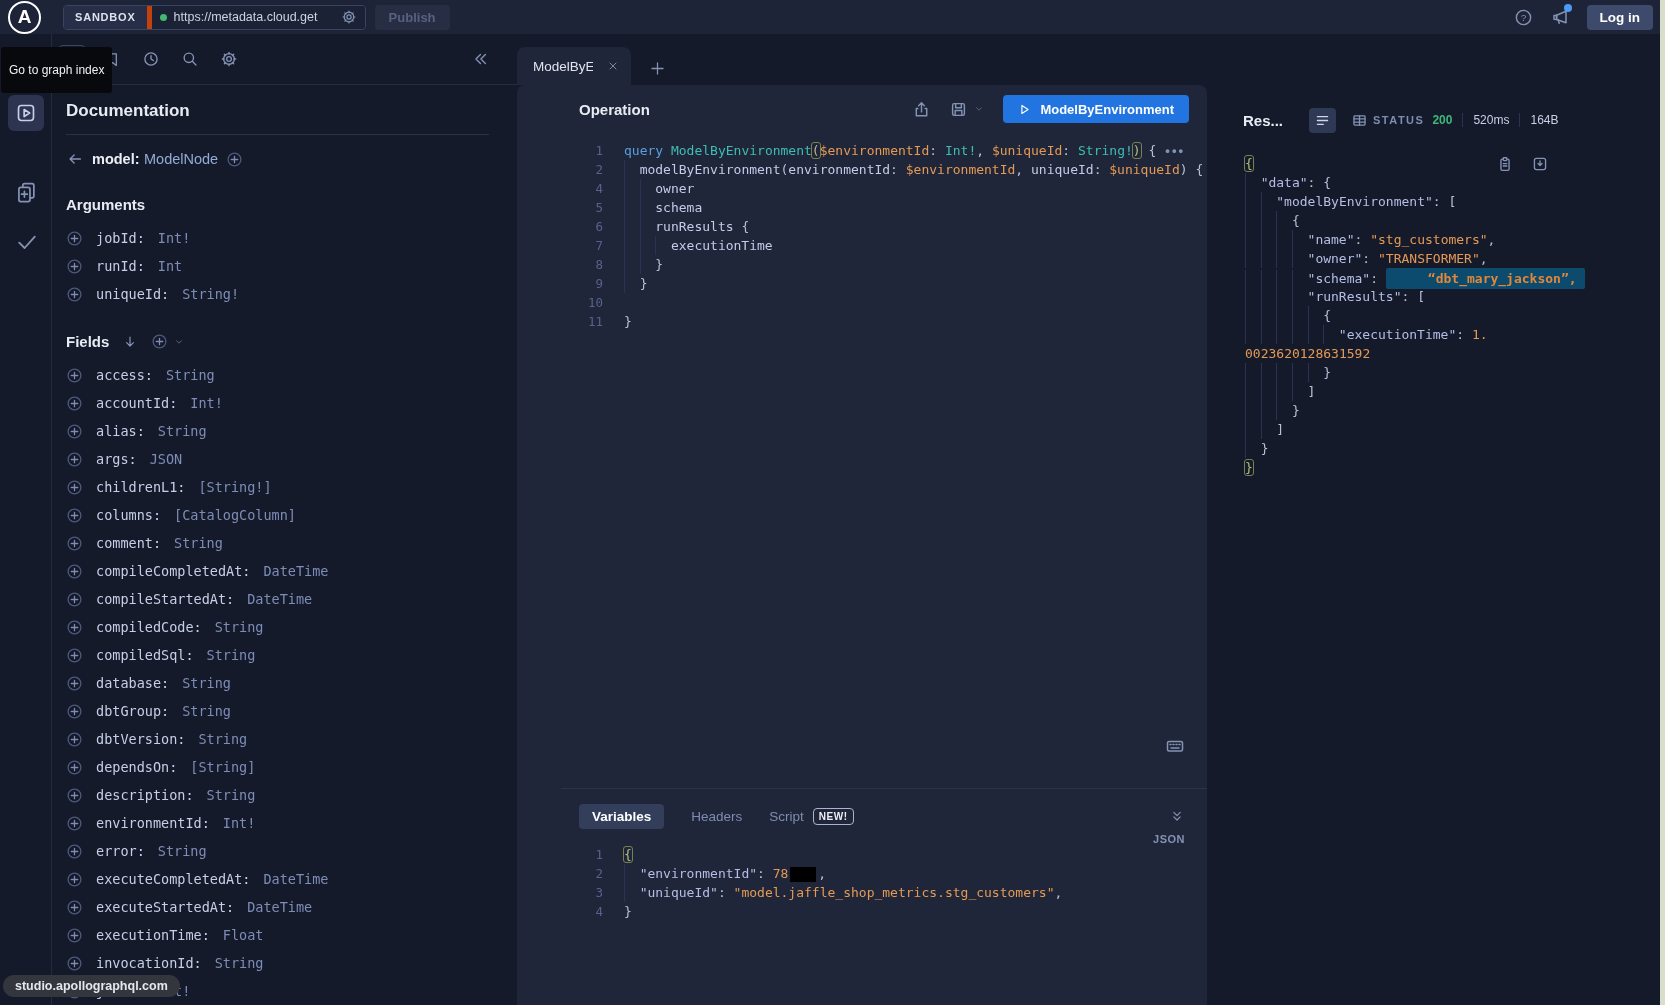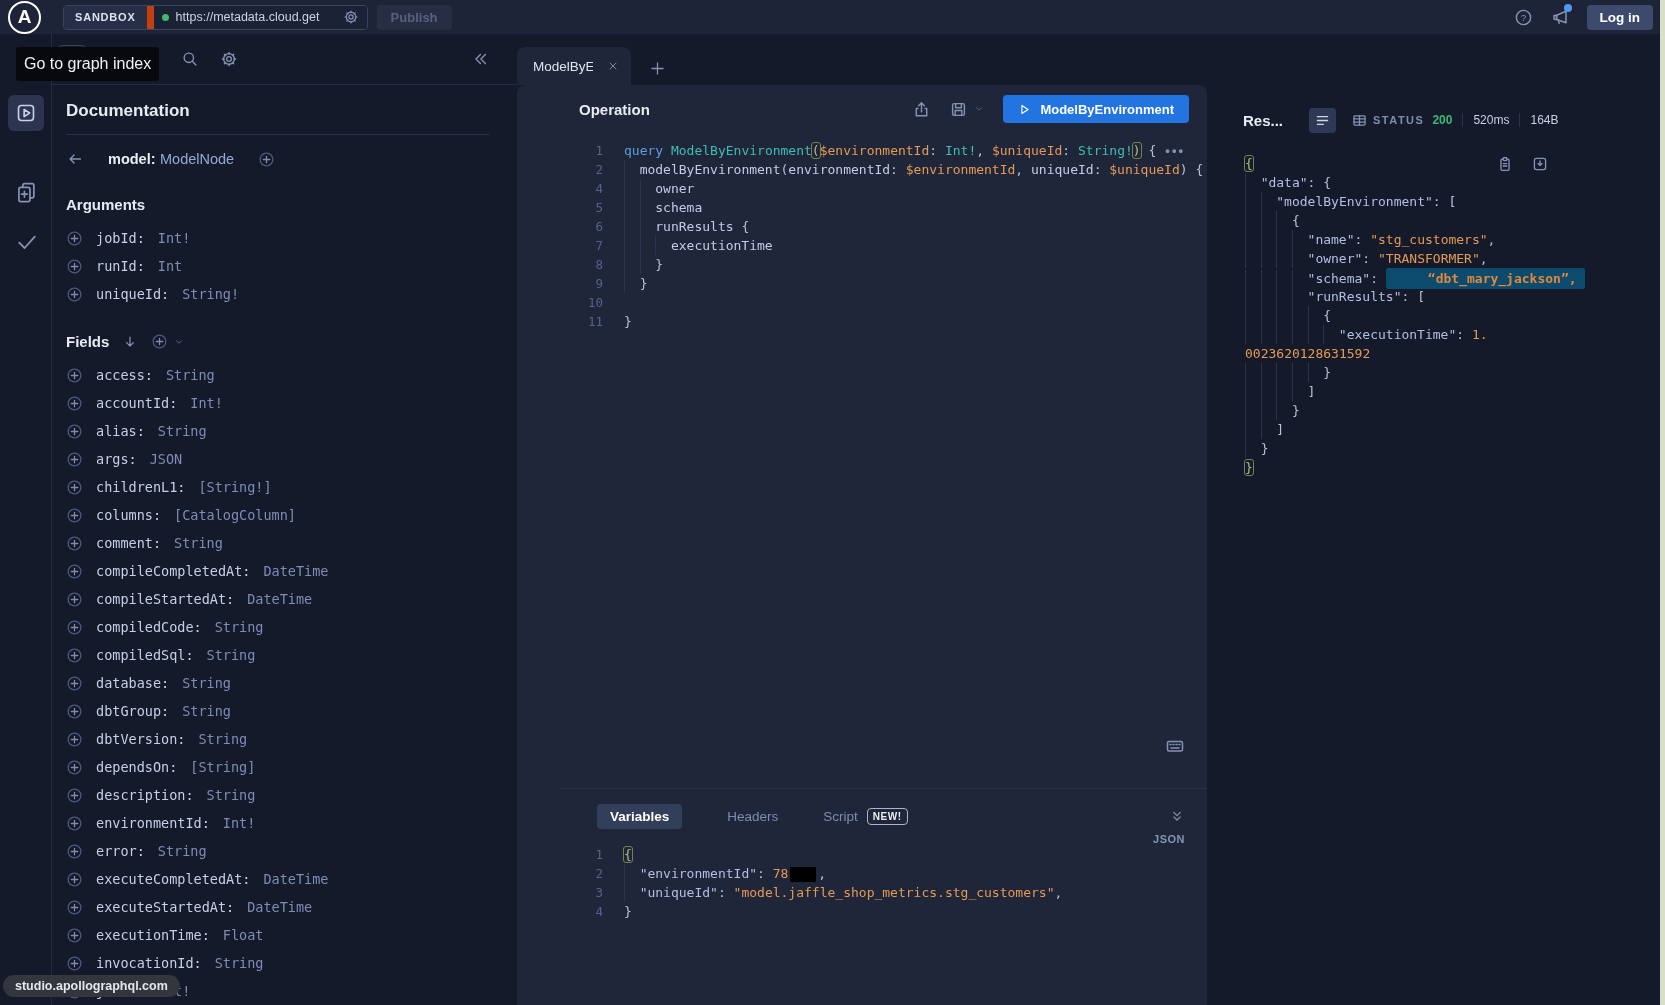--- a/index.html
+++ b/index.html
@@ -6,21 +6,21 @@
   html,body { background:#0d1120; }
   .screen{
     position:relative; width:1665px; height:1005px; overflow:hidden;
     background:#151a2b; font-family:"Liberation Sans", sans-serif; color:#e6e9f0;
   }
   
   .topbar{ position:relative; height:34px; background:#1e2437; display:flex; align-items:center; padding:0 12px 0 8px; z-index:30;}
   .logo{ width:33px; height:33px; border:2.5px solid #fff; border-radius:50%; display:flex; align-items:center; justify-content:center;
          font-weight:bold; font-size:19px; color:#fff; background:#1e2437; margin-right:22px; flex:none;}
   .url-group{ display:flex; align-items:stretch; height:25px; border:1px solid #3a4462; border-radius:4px; overflow:hidden;}
-  .sandbox-chip{ display:flex; align-items:center; padding:0 11px; background:#262e48; border-right:7px solid #c2410c;
+  .sandbox-chip{ display:flex; align-items:center; padding:0 11px; background:#262e48; border-right:5px solid #c2410c;
          font-size:11px; font-weight:bold; letter-spacing:.8px; color:#dde2ec;}
   .url-box{ display:flex; align-items:center; gap:7px; padding:0 8px; background:#1c2235; width:213px;}
   .green-dot{ width:7px; height:7px; border-radius:50%; background:#3fba6f; flex:none;}
   .url-text{ font-size:12.5px; color:#ccd3e2; white-space:nowrap; overflow:hidden; flex:1;}
   .publish-btn{ margin-left:9px; background:#272e44; color:#566080; border:none; border-radius:4px;
          font-size:13px; font-weight:bold; padding:5px 14px; font-family:inherit;}
   .topbar-right{ margin-left:auto; display:flex; align-items:center; gap:17px;}
   .mega-wrap{ position:relative;}
   .mega-dot{ position:absolute; right:-2px; top:-3px; width:8px; height:8px; border-radius:50%; background:#4b9bf5;}
   .login-btn{ background:#3e4a6b; color:#fff; border:none; border-radius:4px; font-size:13.5px; font-weight:600;
@@ -32,21 +32,21 @@
          display:flex; align-items:center; justify-content:center;}
   .rail-ic{ position:absolute; left:15px;}
   .docpane{ width:465px; flex:none; display:flex; flex-direction:column;}
   .doc-toolbar{ height:51px; border-bottom:1px solid #242b44; display:flex; align-items:center; padding:0 28px 0 52px; gap:21px; position:relative;}
   .ghost-btn{ position:absolute; left:5px; top:11px; width:30px; height:32px; border:1px solid #3a4564; border-radius:6px;
          display:flex; align-items:center; justify-content:center;}
   .collapse-btn{ margin-left:auto;}
   .doc-content{ flex:1; overflow:hidden; padding:16px 28px 0 14px;}
   .doc-title{ font-size:17px; font-weight:600; color:#e8ebf3;}
   .doc-hr{ border:none; border-top:1px solid #2a3148; margin:13px 0 10px;}
-  .model-row{ display:flex; align-items:center; gap:24px; height:28px;}
+  .model-row{ display:flex; align-items:center; gap:8px; height:28px;}
   .model-field{ font-size:14.5px; font-weight:bold; color:#eceef5;}
   .model-type{ font-size:14.5px; color:#93abd4;}
   .doc-section-title{ font-size:15px; font-weight:bold; color:#e8ebf3; margin-top:23px;}
   .doc-list{ margin-top:11px;}
   .fields-head{ display:flex; align-items:center; gap:13px; margin-top:25px;}
   .doc-row{ display:flex; align-items:center; height:28px; gap:13px;}
   .dn{ font-family:"DejaVu Sans Mono", "Liberation Mono", monospace; font-size:13.5px; color:#c6cfe6; white-space:pre;}
   .dt{ font-family:"DejaVu Sans Mono", "Liberation Mono", monospace; font-size:13.5px; color:#7d8db6; white-space:pre;}
   
   .main{ width:690px; flex:none; display:flex; flex-direction:column;}
@@ -70,21 +70,21 @@
   .lc{ white-space:pre;}
   .ig{ display:inline-block; width:2ch; height:19px; border-left:1px solid #2b3352; vertical-align:bottom;}
   .tk-kw{color:#5b9fe0}.tk-op{color:#3fbdb2}.tk-var{color:#e59a54}.tk-typ{color:#3fbdb2}
   .tk-p{color:#b7c0d8}.tk-fld{color:#c3cbe8}.tk-key{color:#b4bee4}.tk-str{color:#e59a54}.tk-num{color:#e59a54}
   .tk-brk{color:#b5bd7e; outline:1px solid #79814e; outline-offset:0px; border-radius:2px;}
   .redact{ display:inline-block; width:26px; height:15px; background:#000; vertical-align:middle; margin:0 2px;}
   .hl-box{ display:inline-block; background:#0c4a6e; color:#e0883a; font-weight:bold; padding:1px 8px 1px 42px; border-radius:2px;}
   
   .vars{ height:217px; border-top:1px solid #2a3148; display:flex; flex-direction:column;}
   .vars-tabs{ height:42px; padding:12px 22px 0 18px; display:flex; align-items:center; gap:27px;}
-  .vtab{ font-size:13.5px; color:#7d8cb0;margin-left:18px;}
+  .vtab{ font-size:13.5px; color:#7d8cb0;}
   .vtab.active{ background:#333e5a; color:#fff; font-weight:600; padding:5px 13px; border-radius:4px;}
   .script-wrap{ display:flex; align-items:center; gap:9px;}
   .new-badge{ border:1px solid #aab4cc; border-radius:4px; font-size:10px; font-weight:bold; letter-spacing:.5px;
         color:#eceef5; padding:2px 5px;}
   .vars-collapse{ margin-left:auto;}
   .vars-editor{ flex:1; position:relative; padding:14px 0 0 12px;}
   .json-label{ position:absolute; top:2px; right:22px; font-size:11px; font-weight:bold; color:#8493b4; letter-spacing:.5px;}
   
   .gapcol{ width:16px; flex:none;}
   .response{ flex:1; padding:73px 0 0 20px; position:relative; overflow:hidden;}
@@ -94,22 +94,22 @@
   .icon-btn{ display:flex; align-items:center; justify-content:center; padding:4px 5px; border-radius:4px;}
   .icon-btn.active{ background:#2e3a55;}
   .resp-meta{ display:flex; align-items:center; margin-left:auto;}
   .status-label{ font-size:11px; font-weight:bold; letter-spacing:1.5px; color:#7d8cb0;}
   .status-code{ font-size:12px; font-weight:600; color:#3cb878; margin-left:8px;}
   .meta-div{ width:1px; height:14px; background:#2b3350; margin:0 10px;}
   .meta-val{ font-size:12px; color:#c7d0e4;}
   .resp-body{ position:relative; margin-top:21px; padding-left:2px;}
   .resp-actions{ position:absolute; top:1px; right:116px; display:flex; gap:17px;}
   
-  .tooltip{ position:absolute; left:16px; top:47px; background:#08090d; color:#f0f1f4; font-size:16px;
-        padding:8px 8px; border-radius:3px; z-index:50;}
+  .tooltip{ position:absolute; left:1px; top:47px; background:#08090d; color:#f0f1f4; font-size:12px;
+        padding:16px 8px; border-radius:3px; z-index:50;}
   .status-pill{ position:absolute; left:3px; bottom:8px; background:#34363e; color:#e4e7ec; font-size:12.5px; font-weight:600;
         padding:4px 12px; border-radius:13px; z-index:40;}
   .right-strip{ position:absolute; right:0; top:0; width:5px; height:100%; background:#d9decb; z-index:60;}
   svg.ic{ stroke:#8493b4; fill:none; stroke-width:1.5; stroke-linecap:round; stroke-linejoin:round; display:block;}
   svg.ic.dim{ stroke:#5d6a8e;}
   svg.ic text{ stroke:none; }
 </style>
 </head>
 <body>
 

